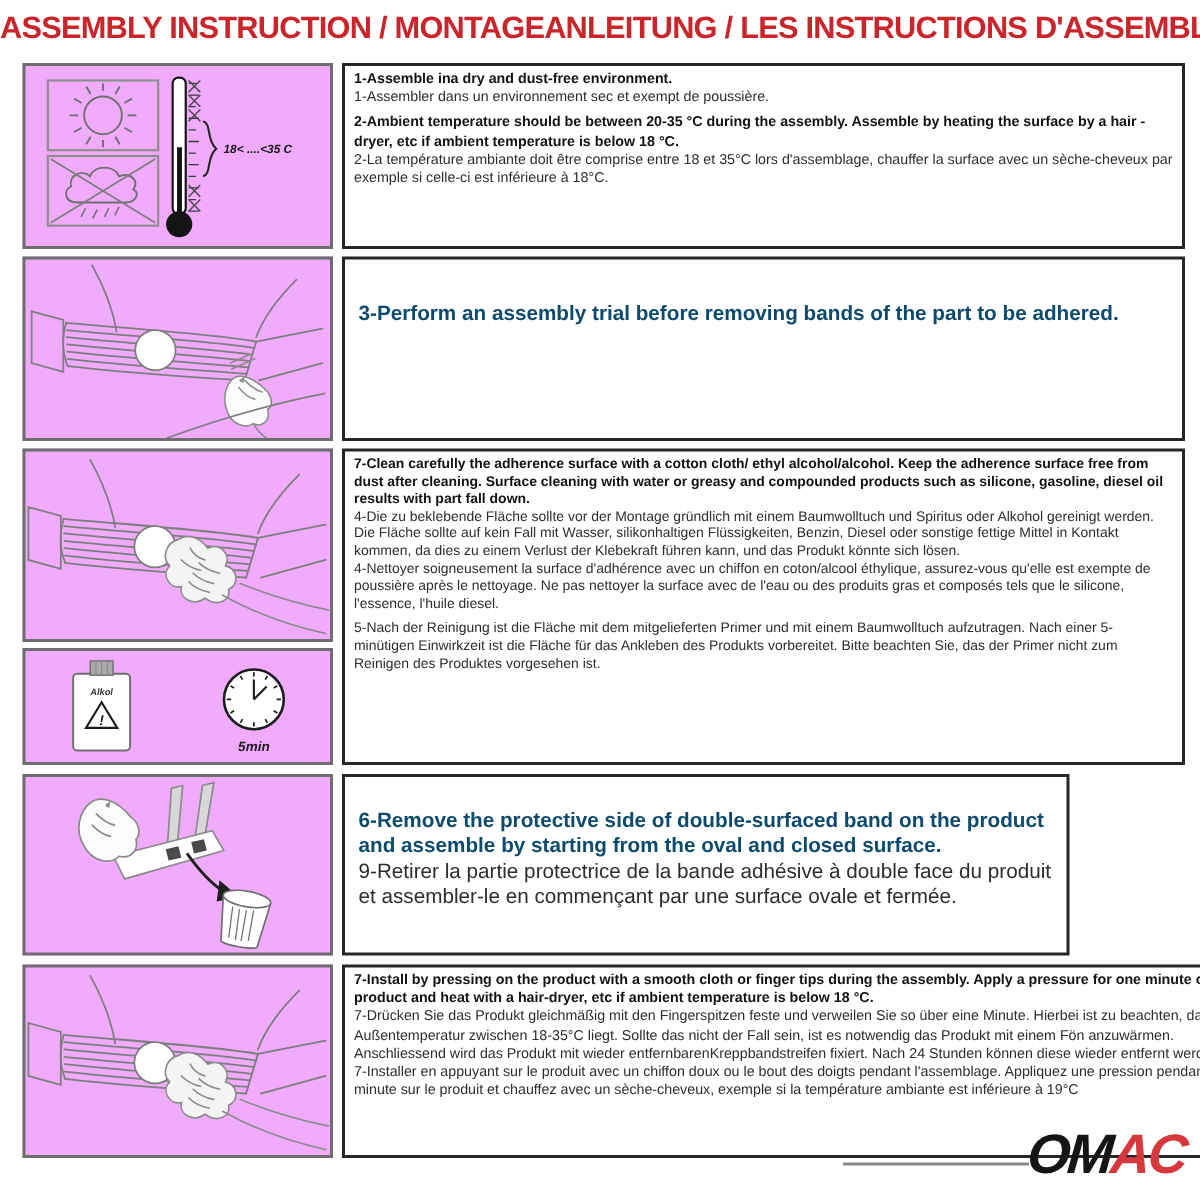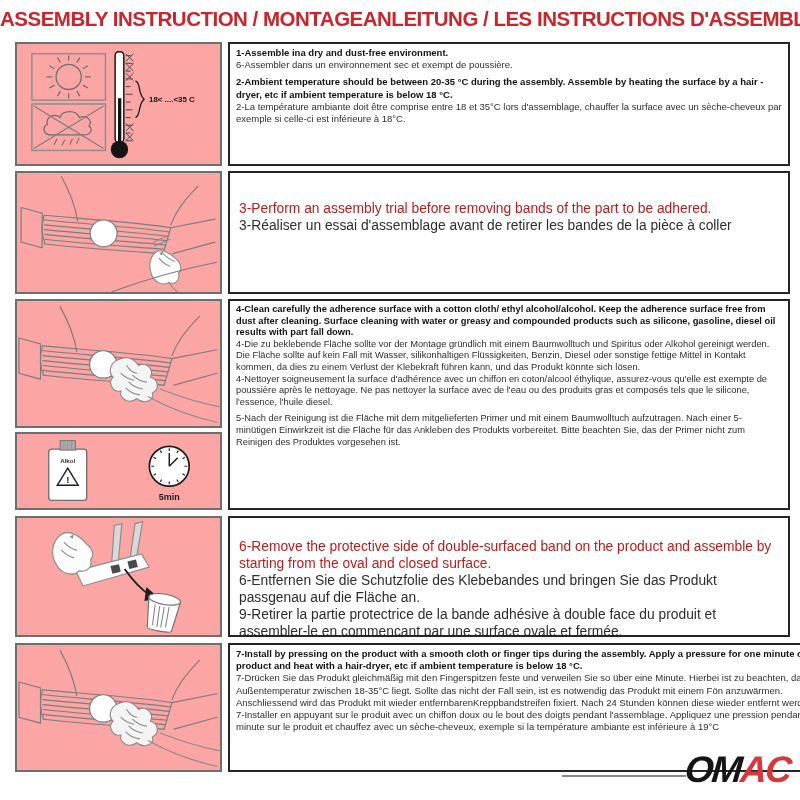--- a/index.html
+++ b/index.html
@@ -6,43 +6,43 @@
   html,body { background:#ffffff; }
   .page {
     position:relative; width:800px; height:800px; background:#fff;
     font-family:"Liberation Sans", sans-serif; overflow:hidden;
   }
   .header {
     position:absolute; left:0; top:7px; width:800px; text-align:center;
     font-size:20.5px; font-weight:bold; letter-spacing:-0.5px;
     color:#c9252b; white-space:nowrap;
   }
-  .ibox { position:absolute; border:2px solid #6e6e6e; background:#fca5a5; overflow:hidden; }
+  .ibox { position:absolute; border:2px solid #6e6e6e; background:#f0abfc; overflow:hidden;font-style:italic; }
   .tbox { position:absolute; border:2px solid #262626; background:#fff; overflow:hidden; }
   .ibox svg { display:block; width:100%; height:100%; }
 
   .r1l{left:15px;top:42px;width:207px;height:124px}
   .r1r{left:228px;top:42px;width:562px;height:124px}
   .r2l{left:15px;top:171px;width:207px;height:123px}
   .r2r{left:228px;top:171px;width:562px;height:123px}
   .r3la{left:15px;top:299px;width:207px;height:129px}
   .r3lb{left:15px;top:432px;width:207px;height:78px}
   .r3r{left:228px;top:299px;width:562px;height:211px}
   .r4l{left:15px;top:516px;width:207px;height:121px}
-  .r4r{left:228px;top:516px;width:562px;height:121px}
+  .r4r{left:228px;top:516px;width:485px;height:121px}
   .r5l{left:15px;top:643px;width:207px;height:129px}
   .r5r{left:228px;top:643px;width:618px;height:129px}
 
   .small { font-size:9.5px; line-height:12.2px; color:#2d2d2d; padding:3px 6px; }
   .small.tight { font-size:9.3px; line-height:11.6px; }
   .small .en { font-weight:bold; color:#121212; }
   .step + .step { margin-top:5px; }
 
   .big { font-size:13.8px; line-height:17px; color:#2d2d2d; padding:6px 9px; }
-  .big .en { font-weight:normal; color:#b91c1c; }
+  .big .en { font-weight:bold; color:#0c4a6e; }
   .r2r .big { padding-top:27px; }
   .r4r .big { padding-top:20px; }
 
   .footer-rule { position:absolute; left:562px; top:775px; width:124px; height:2px; background:#8a8a8a; }
   .logo {
     position:absolute; right:10px; top:749px; font-size:37px; font-weight:bold;
     font-style:italic; letter-spacing:-2px; transform:skewX(-5deg); white-space:nowrap;
   }
   .logo .black { color:#151515; }
   .logo .red { color:#d6383e; }
@@ -107,21 +107,21 @@
         <path d="M111,10 L119,18 M119,10 L111,18 M111,20 L119,28 M119,20 L111,28 M111,30 L119,38 M119,30 L111,38 M111,82 L119,90 M119,82 L111,90 M111,92 L119,100 M119,92 L111,100" stroke="#4a4a4a" stroke-width="1" fill="none"></path>
         <path d="M121,38 C127,40 123,51 130,57 C123,63 127,74 121,76" stroke="#222222" stroke-width="1.4" fill="none"></path>
         <text x="135" y="60" font-size="8.2" font-weight="bold" fill="#141414">18&lt; ....&lt;35 C</text>
       </g>
     </svg>
   </div>
   <div class="tbox r1r">
     <div class="small">
       <div class="step">
         <p class="en">1-Assemble ina dry and dust-free environment.</p>
-        <p>6-Assembler dans un environnement sec et exempt de poussière.</p>
+        <p>1-Assembler dans un environnement sec et exempt de poussière.</p>
       </div>
       <div class="step">
         <p class="en">2-Ambient temperature should be between 20-35 °C  during the assembly. Assemble by heating the surface by a hair -dryer, etc if ambient temperature is below 18 °C.</p>
         <p>2-La température ambiante doit être comprise entre 18 et 35°C lors d'assemblage, chauffer la surface avec un sèche-cheveux par exemple si celle-ci est inférieure à 18°C.</p>
       </div>
     </div>
   </div>
 
   <div class="ibox r2l">
     <svg viewBox="0 0 207 124">
@@ -134,21 +134,20 @@
         <path d="M156,114 C159,119 162,122 165,124"></path>
         <path d="M146,84 l4,-3 l-1,5 z" fill="#8a8a8a" stroke="none"></path>
       </g>
       <path d="M96,124 C140,108 175,99 206,93" stroke="#7d7d7d" stroke-width="1.2" fill="none"></path>
     </svg>
   </div>
   <div class="tbox r2r">
     <div class="big">
       <div class="step">
         <p class="en">3-Perform an assembly trial before removing bands of the part to be adhered.</p>
-        <p>3-Réaliser un essai d'assemblage avant de retirer les bandes de la pièce à coller</p>
       </div>
     </div>
   </div>
 
   <div class="ibox r3la">
     <svg viewBox="0 0 207 124">
       <use href="#car-base"></use>
       <use href="#hand-cloth"></use>
     </svg>
   </div>
@@ -166,21 +165,21 @@
         <circle cx="157" cy="34" r="21" fill="#ffffff" stroke="#1c1c1c" stroke-width="1.8"></circle>
         <path d="M157,15 L157,18 M166.5,17.5 L165,20.1 M173.5,24.5 L170.9,26 M176,34 L173,34 M173.5,43.5 L170.9,42 M166.5,50.5 L165,47.9 M157,53 L157,50 M147.5,50.5 L149,47.9 M140.5,43.5 L143.1,42 M138,34 L141,34 M140.5,24.5 L143.1,26 M147.5,17.5 L149,20.1" stroke="#1c1c1c" stroke-width="1.2" fill="none"></path>
         <path d="M157,34 L157,20 M157,34 L166,25" stroke="#1c1c1c" stroke-width="1.5" fill="none"></path>
         <text x="157" y="70" text-anchor="middle" font-size="9.5" font-weight="bold" fill="#1c1c1c">5min</text>
       </g>
     </svg>
   </div>
   <div class="tbox r3r">
     <div class="small tight">
       <div class="step">
-        <p class="en">4-Clean carefully the adherence surface with a cotton cloth/ ethyl alcohol/alcohol. Keep the adherence surface free from dust after cleaning. Surface cleaning with water or greasy and compounded products such as silicone, gasoline, diesel oil results with part fall down.</p>
+        <p class="en">7-Clean carefully the adherence surface with a cotton cloth/ ethyl alcohol/alcohol. Keep the adherence surface free from dust after cleaning. Surface cleaning with water or greasy and compounded products such as silicone, gasoline, diesel oil results with part fall down.</p>
         <p>4-Die zu beklebende Fläche sollte vor der Montage gründlich mit einem Baumwolltuch und Spiritus oder Alkohol gereinigt werden. Die Fläche sollte auf kein Fall mit Wasser, silikonhaltigen Flüssigkeiten, Benzin, Diesel oder sonstige fettige Mittel in Kontakt kommen, da dies zu einem Verlust der Klebekraft führen kann, und das Produkt könnte sich lösen.</p>
         <p>4-Nettoyer soigneusement la surface d'adhérence avec un chiffon en coton/alcool éthylique, assurez-vous qu'elle est exempte de poussière après le nettoyage. Ne pas nettoyer la surface avec de l'eau ou des produits gras et composés tels que le silicone, l'essence, l'huile diesel.</p>
       </div>
       <div class="step">
         <p>5-Nach der Reinigung ist die Fläche mit dem mitgelieferten Primer und mit einem Baumwolltuch aufzutragen. Nach einer 5-minütigen Einwirkzeit ist die Fläche für das Ankleben des Produkts vorbereitet. Bitte beachten Sie, das der Primer nicht zum Reinigen des Produktes vorgesehen ist.</p>
       </div>
     </div>
   </div>
 
   <div class="ibox r4l">
@@ -202,21 +201,20 @@
         <path d="M133,86 L137,118 C137,121 163,121 163,118 L167,86"></path>
         <ellipse cx="150" cy="86" rx="17" ry="5.5"></ellipse>
         <path d="M141,93 L142,115 M146,94 L147,116 M151,94 L151,116 M156,93 L156,115" stroke-width="0.9" fill="none"></path>
       </g>
     </svg>
   </div>
   <div class="tbox r4r">
     <div class="big">
       <div class="step">
         <p class="en">6-Remove the protective side of double-surfaced band on the product and assemble by starting from the oval and closed surface.</p>
-        <p>6-Entfernen Sie die Schutzfolie des Klebebandes und bringen Sie das Produkt passgenau auf die Fläche an.</p>
         <p>9-Retirer la partie protectrice de la bande adhésive à double face du produit et assembler-le en commençant par une surface ovale et fermée.</p>
       </div>
     </div>
   </div>
 
   <div class="ibox r5l">
     <svg viewBox="0 0 207 124">
       <use href="#car-base"></use>
       <use href="#hand-cloth"></use>
     </svg>

